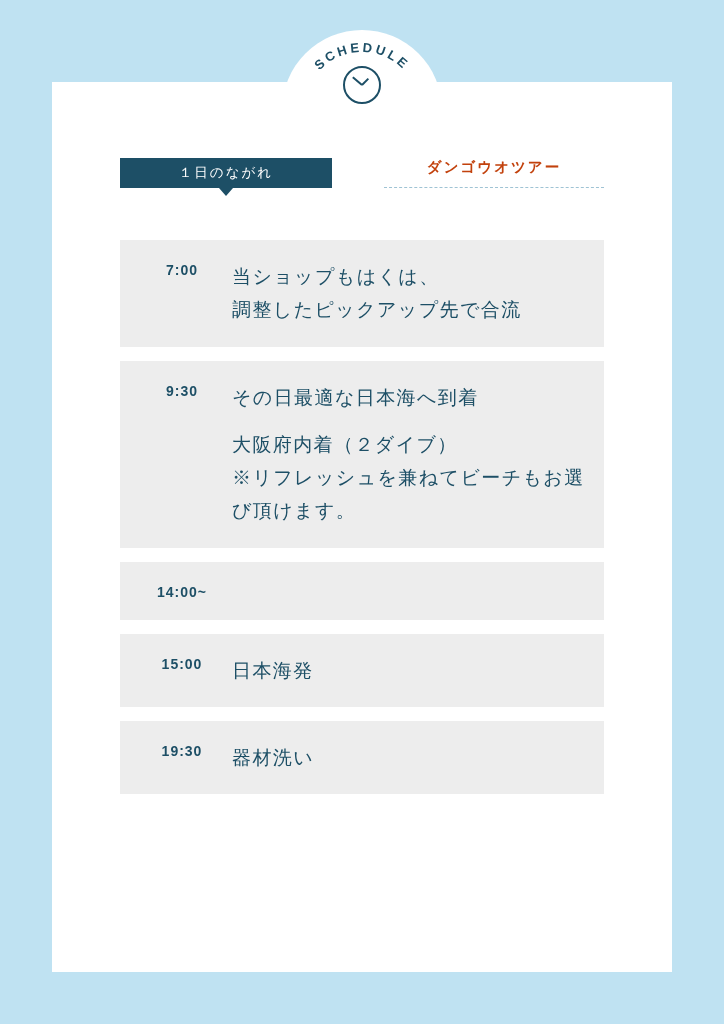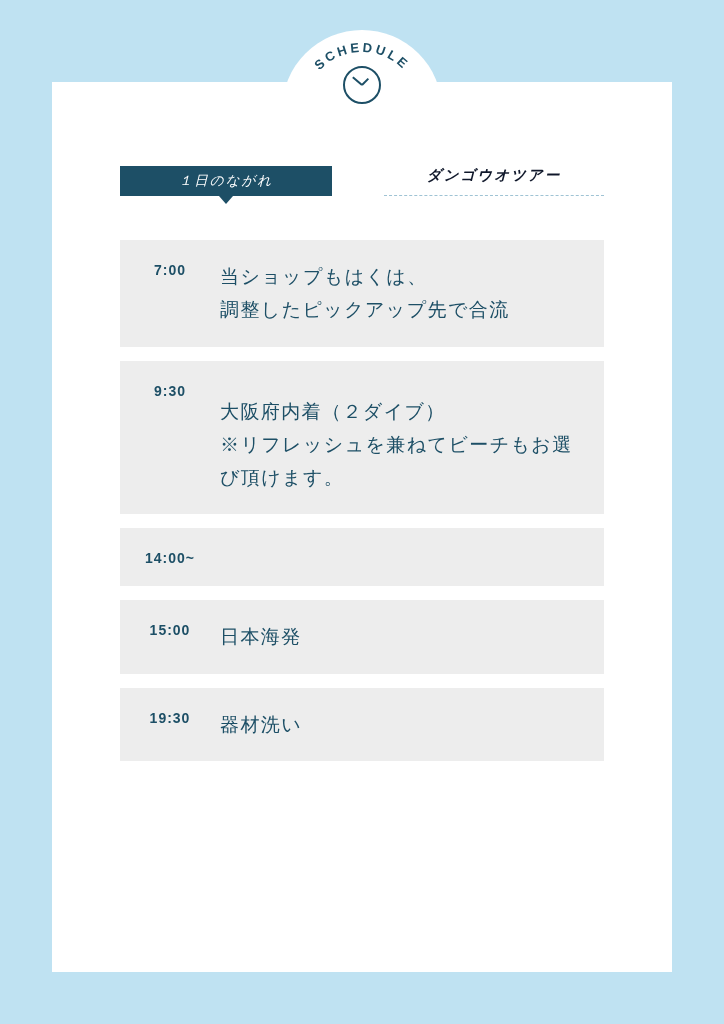--- a/index.html
+++ b/index.html
@@ -86,24 +86,23 @@
     height: 12px;
     left: 16px;
     top: 5px;
     transform: rotate(-50deg);
   }
 
   
   .header-row {
     position: absolute;
     left: 68px;
-    top: 84px;
+    top: 76px;
     width: 484px;
     height: 46px;
-    font-style: italic;
   }
   .ribbon {
     position: absolute;
     left: 0;
     top: 0;
     width: 212px;
     height: 30px;
     background: #1d4f66;
     color: #ffffff;
     font-size: 13.5px;
@@ -124,41 +123,41 @@
     border-left: 7px solid transparent;
     border-right: 7px solid transparent;
     border-top: 8px solid #1d4f66;
   }
   .tour-title {
     position: absolute;
     right: 0;
     top: 0;
     width: 220px;
     text-align: center;
-    color: #0f172a;
+    color: #c2410c;
     font-size: 14.5px;
     font-weight: bold;
     letter-spacing: 2px;
     padding-bottom: 10px;
     border-bottom: 1px dashed #9fc3d4;
   }
 
   
   .rows {
     position: absolute;
     left: 68px;
     top: 158px;
     width: 484px;
   }
   .row {
     background: #ededed;
     display: flex;
     align-items: flex-start;
     box-sizing: border-box;
-    padding: 20px 18px 20px 0;
+    padding: 20px 18px 20px 12px;
     margin-bottom: 14px;
   }
   .row .time {
     width: 100px;
     flex: 0 0 100px;
     text-align: center;
     color: #1d4f66;
     font-size: 14px;
     font-weight: bold;
     letter-spacing: 1px;
@@ -204,20 +203,21 @@
         <div class="time">7:00</div>
         <div class="desc">
           <div>当ショップもはくは、</div>
           <div>調整したピックアップ先で合流</div>
         </div>
       </div>
 
       <div class="row">
         <div class="time">9:30</div>
         <div class="desc">
+          <div>その日最適な日本海へ到着</div>
           <span class="gap"></span>
           <div>大阪府内着（２ダイブ）</div>
           <div>※リフレッシュを兼ねてビーチもお選び頂けます。</div>
         </div>
       </div>
 
 
       <div class="row">
         <div class="time">14:00~</div>
       </div>

